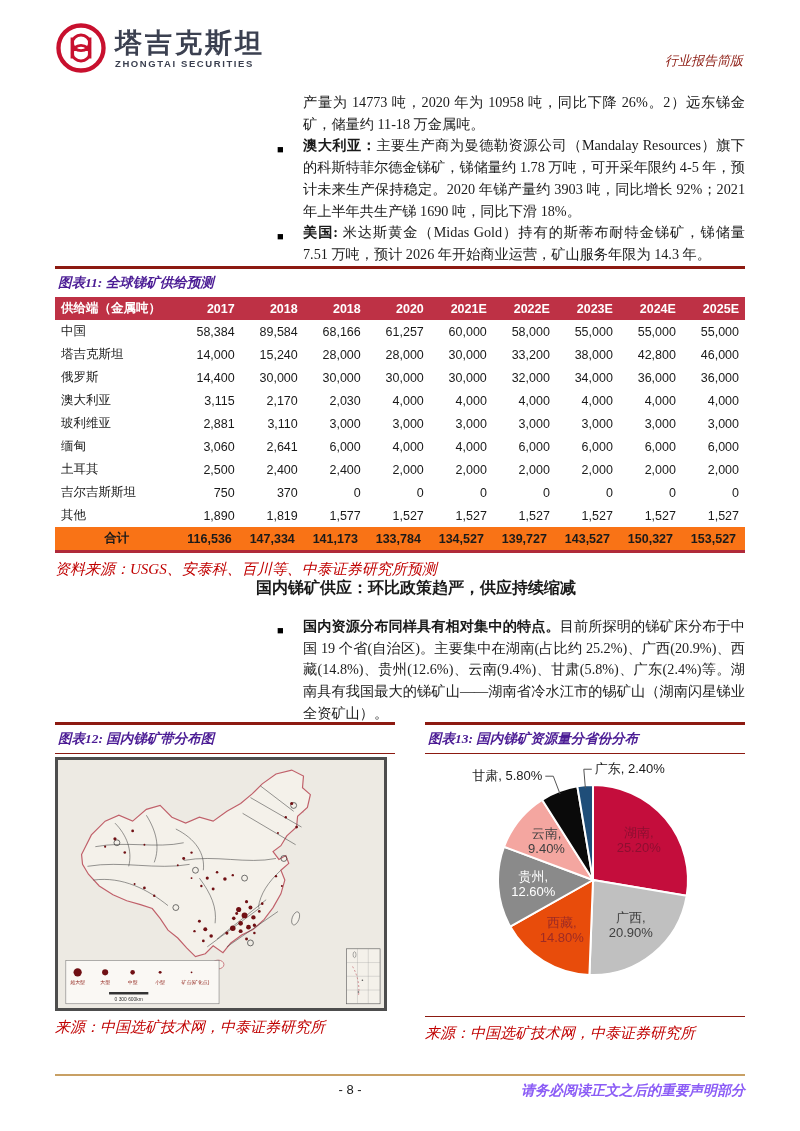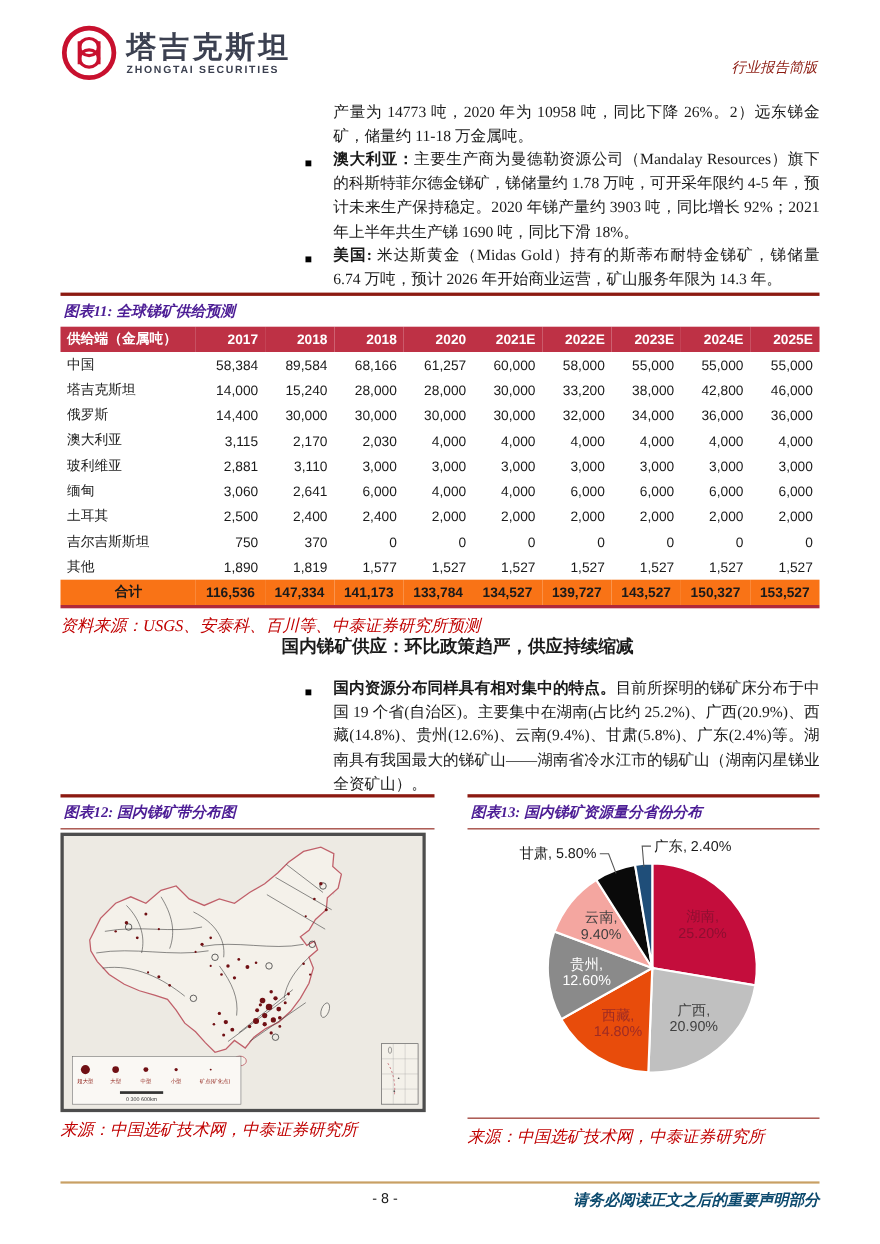--- a/index.html
+++ b/index.html
@@ -39,21 +39,21 @@
   .sec2-body{position:absolute;left:277px;top:616px;width:468px;font-size:14.2px;line-height:21.7px;text-align:justify;}
   
   .figL{position:absolute;left:55px;top:722px;width:340px;}
   .figR{position:absolute;left:425px;top:722px;width:320px;}
   .mapframe{margin-top:3px;border:3px solid #4d4d4d;background:#edeae3;width:326px;height:248px;}
   .pie-area{height:258px;margin-top:2px;}
   .figR .rule-above-src{border-top:1.5px solid #8c1a11;margin-top:2px;}
   
   .foot-rule{position:absolute;left:55px;right:55px;top:1074px;border-top:2px solid #c8a064;}
   .pageno{position:absolute;left:300px;top:1082px;width:100px;text-align:center;font-size:13px;font-family:"Liberation Sans",sans-serif;}
-  .disclaimer{position:absolute;right:55px;top:1082px;font-size:14px;font-weight:bold;font-style:italic;color:#0c4a6e;}
+  .disclaimer{position:absolute;right:55px;top:1082px;font-size:14px;font-weight:bold;font-style:italic;color:#8b5cf6;}
 </style>
 </head>
 <body>
 
 <div class="hdr-logo">
   <svg class="logo-mark" viewBox="0 0 60 60">
     <circle cx="30" cy="30" r="26" fill="none" stroke="#c8102e" stroke-width="5"></circle>
     <path d="M20 18 v24 M40 18 v24" stroke="#c8102e" stroke-width="4" fill="none"></path>
     <path d="M20 24 a10 9 0 0 1 20 0 a10 9 0 0 1 -20 0 M20 36 a10 9 0 0 0 20 0 a10 9 0 0 0 -20 0" fill="none" stroke="#c8102e" stroke-width="3.4"></path>
   </svg>
@@ -65,21 +65,21 @@
 <div class="hdr-right">行业报告简版</div>
 
 <div class="intro">
   <p class="para">产量为 14773 吨，2020 年为 10958 吨，同比下降 26%。2）远东锑金矿，储量约 11-18 万金属吨。</p>
   <div class="bullet">
     <span class="sq">■</span>
     <span class="b">澳大利亚：</span><span>主要生产商为曼德勒资源公司（Mandalay Resources）旗下的科斯特菲尔德金锑矿，锑储量约 1.78 万吨，可开采年限约 4-5 年，预计未来生产保持稳定。2020 年锑产量约 3903 吨，同比增长 92%；2021 年上半年共生产锑 1690 吨，同比下滑 18%。</span>
   </div>
   <div class="bullet">
     <span class="sq">■</span>
-    <span class="b">美国: </span><span>米达斯黄金（Midas Gold）持有的斯蒂布耐特金锑矿，锑储量 6.74 万吨，预计 2026 年开始商业运营，矿山服务年限为 14.3 年。</span>
+    <span class="b">美国: </span><span>米达斯黄金（Midas Gold）持有的斯蒂布耐特金锑矿，锑储量 7.51 万吨，预计 2026 年开始商业运营，矿山服务年限为 14.3 年。</span>
   </div>
 </div>
 
 <div class="tblwrap">
   <div class="figtitle">图表11: 全球锑矿供给预测</div>
   <div class="tbl-bottomrule">
     <table class="supply">
       <thead>
           <tr>
             <th>供给端（金属吨）</th>

